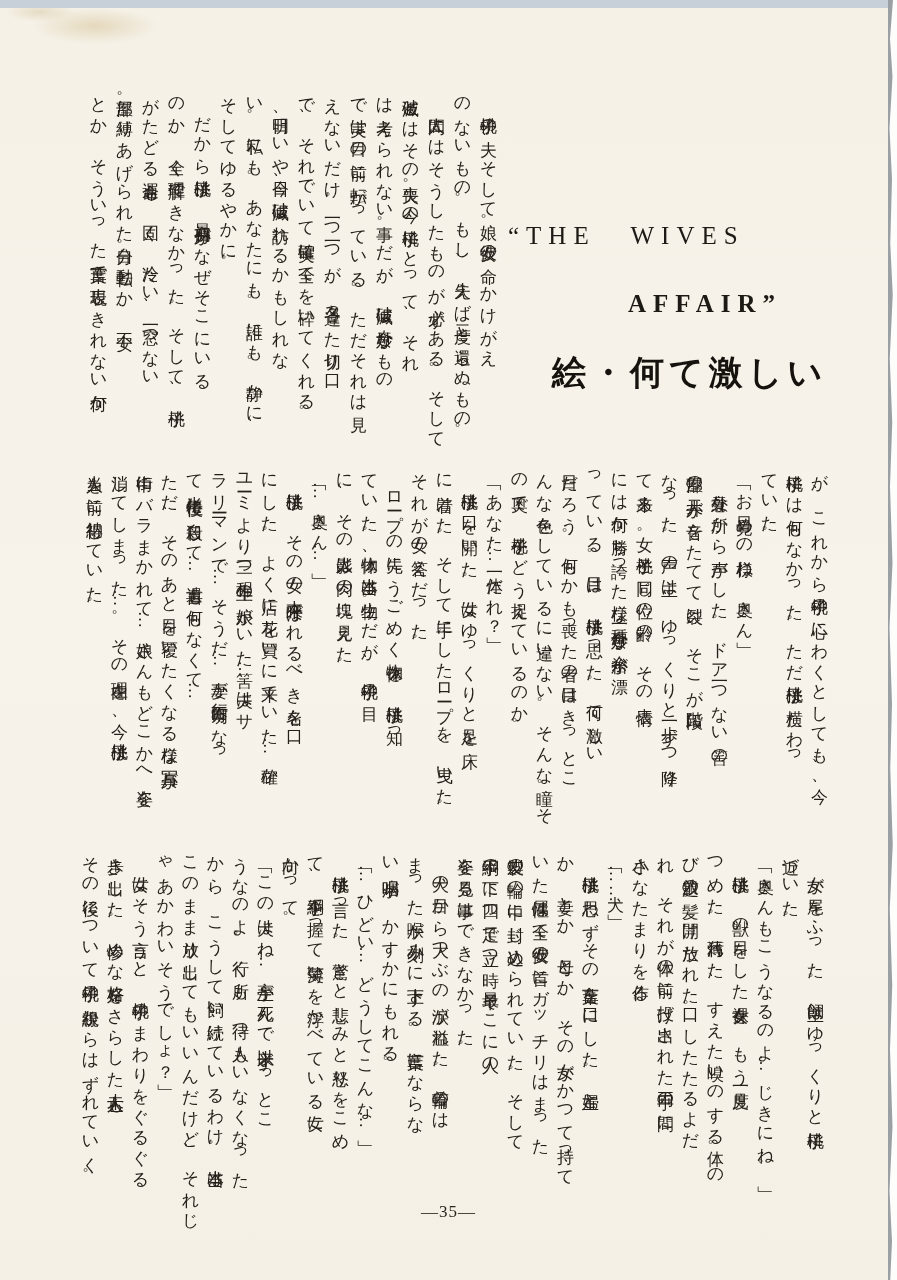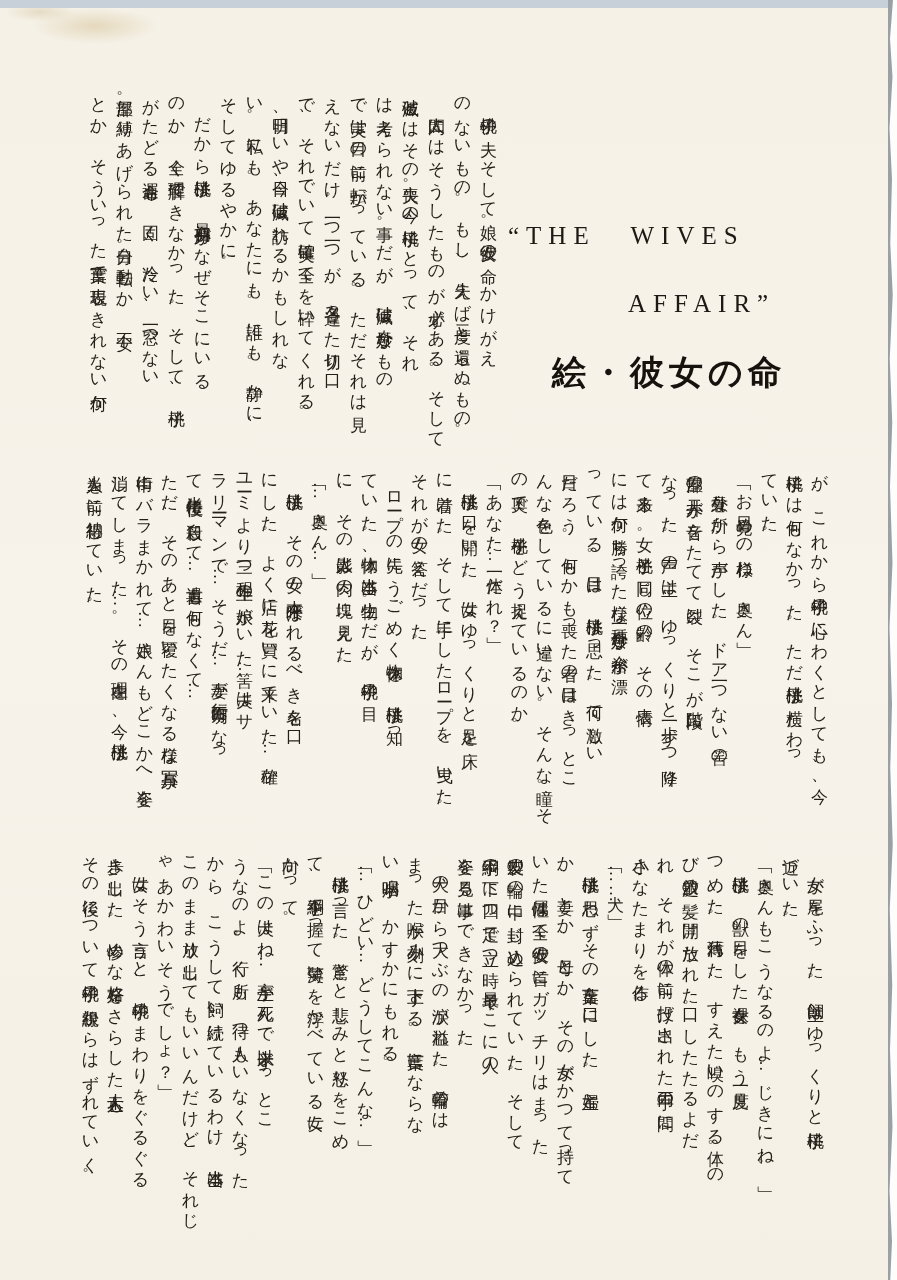--- a/index.html
+++ b/index.html
@@ -21,21 +21,21 @@
           color:#241f18;font-size:17px;letter-spacing:1.5px;}
   .vblock .tline{white-space:nowrap;}
   .block1{left:85px;top:86px;width:416px;height:402px;}
   .block1 .tline{line-height:26px;}
   .block2{left:82px;top:462px;width:750px;height:382px;}
   .block2 .tline{line-height:25px;}
   .block3{left:78px;top:845px;width:750px;height:376px;}
   .block3 .tline{line-height:25px;}
   .title{position:absolute;left:508px;top:186px;width:310px;color:#1d1a15;margin-top:36px;}
   .title .t1{font-size:25px;letter-spacing:7px;word-spacing:22px;}
-  .title .t2{font-size:25px;letter-spacing:7px;margin-top:40px;margin-left:120px;}
+  .title .t2{font-size:25px;letter-spacing:7px;margin-top:40px;margin-left:120px;font-weight:bold;}
   .credits{position:absolute;left:552px;top:352px;color:#16130f;}
   .credit-line{font-size:34px;font-weight:bold;letter-spacing:5px;line-height:42px;}
   .page-number{position:absolute;left:0;top:1202px;width:897px;text-align:center;
           font-size:17px;color:#2a251e;letter-spacing:1px;}
 </style>
 </head>
 <body>
 
 <div id="stage">
   <div id="page">
@@ -60,21 +60,21 @@
         <div class="tline">部屋。縛りあげられた自分。動転とか、不安</div>
         <div class="tline">とか、そういった言葉で表現しきれない何か</div>
       </div>
 
     <div class="title">
       <div class="t1">“THE WIVES</div>
       <div class="t2">AFFAIR”</div>
     </div>
 
     <div class="credits">
-      <div class="credit-line">絵・彼女の命</div>
+      <div class="credit-line">絵・何て激しい</div>
     </div>
 
     <div class="vblock block2">
         <div class="tline">が、これから桃子の心にわくとしても、今、</div>
         <div class="tline">桃子には何もなかった。ただ桃子は横たわっ</div>
         <div class="tline">ていた。</div>
         <div class="tline">　「お目覚めの様ね、奥さん」</div>
         <div class="tline">　意外な所から声がした。ドア一つない筈の</div>
         <div class="tline">部屋の天井が音をたてて裂け、そこが階段に</div>
         <div class="tline">なった。声の主は、ゆっくりと一歩ずつ降り</div>
@@ -129,14 +129,15 @@
         <div class="tline">　「この犬はね…亭主が死んで以来ずっとこ</div>
         <div class="tline">うなのよ。行く所も、待つ人もいなくなった</div>
         <div class="tline">から、こうして飼い続けているわけ。本当は</div>
         <div class="tline">このまま放り出してもいいんだけど、それじ</div>
         <div class="tline">ゃあかわいそうでしょ？」</div>
         <div class="tline">　女はそう言うと、桃子のまわりをぐるぐる</div>
         <div class="tline">歩き出した。惨めな格好をさらした未亡人も</div>
         <div class="tline">その後について桃子の視線からはずれていく。</div>
       </div>
 
+    <div class="page-number">―35―</div>
   </div>
 </div>
 
 </body></html>

